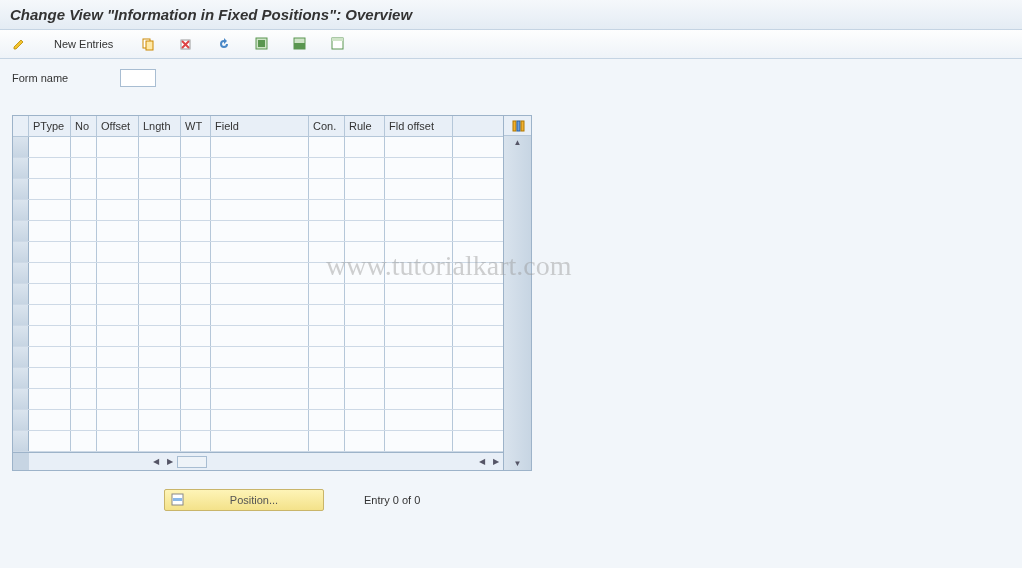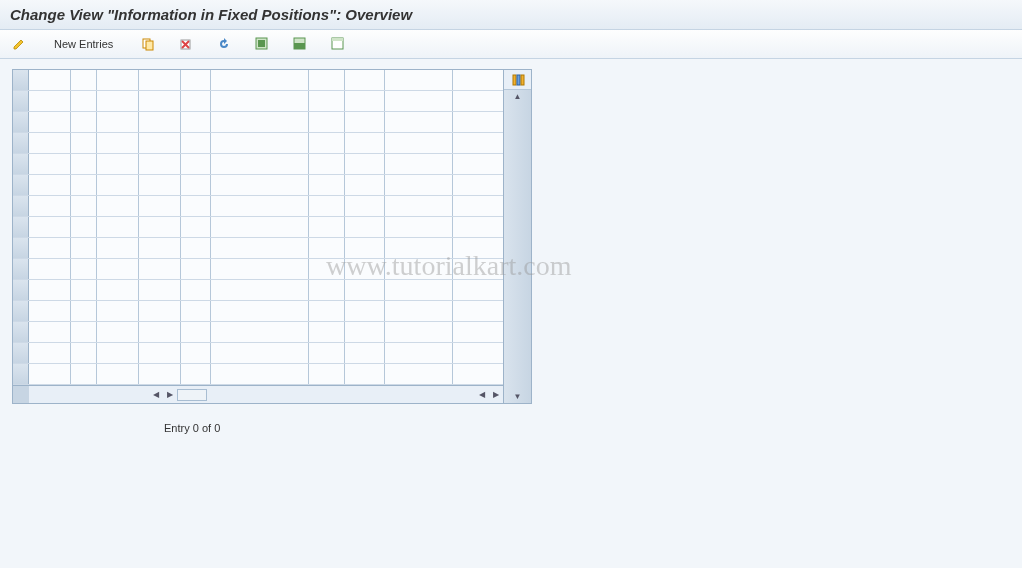--- a/index.html
+++ b/index.html
@@ -221,23 +221,39 @@
   </span>
   <span class="tool-btn">
     <svg width="14" height="14">
         <rect x="1" y="1" width="11" height="11" fill="#fff" stroke="#5a9650"></rect>
         <rect x="1" y="1" width="11" height="3" fill="#cfe4c8"></rect>
       </svg>
   </span>
 </div>
 
 <div class="content-area">
+  <div class="form-row">
+    <span class="form-label">Form name</span>
+    <input class="form-input" value="" style="">
+  </div>
 
   <div class="table-wrap">
     <div class="table-main">
+      <div class="table-header">
+        <div class="th sel-col"></div>
+        <div class="th c-ptype">PType</div>
+        <div class="th c-no">No</div>
+        <div class="th c-offset">Offset</div>
+        <div class="th c-length">Lngth</div>
+        <div class="th c-wt">WT</div>
+        <div class="th c-field">Field</div>
+        <div class="th c-con">Con.</div>
+        <div class="th c-rule">Rule</div>
+        <div class="th c-fldoff">Fld offset</div>
+      </div>
       <div class="table-body" id="table-body">
           <div class="tr">
             <div class="td sel-col"></div>
             <div class="td c-ptype"></div>
             <div class="td c-no"></div>
             <div class="td c-offset"></div>
             <div class="td c-length"></div>
             <div class="td c-wt"></div>
             <div class="td c-field"></div>
             <div class="td c-con"></div>
@@ -433,17 +449,24 @@
           </svg>
       </div>
       <div class="vscroll">
         <span class="arrow">▲</span>
         <span class="arrow">▼</span>
       </div>
     </div>
   </div>
 
   <div class="footer-row">
+    <div class="position-btn">
+      <svg width="14" height="14">
+          <rect x="1" y="1" width="11" height="11" fill="#fff" stroke="#888"></rect>
+          <rect x="2" y="5" width="9" height="3" fill="#8ab8e8"></rect>
+        </svg>
+      <span style="flex:1;text-align:center;">Position...</span>
+    </div>
     <span class="entry-label">Entry 0 of 0</span>
   </div>
 </div>
 
 <div class="watermark">www.tutorialkart.com</div>
 
 </body></html>

